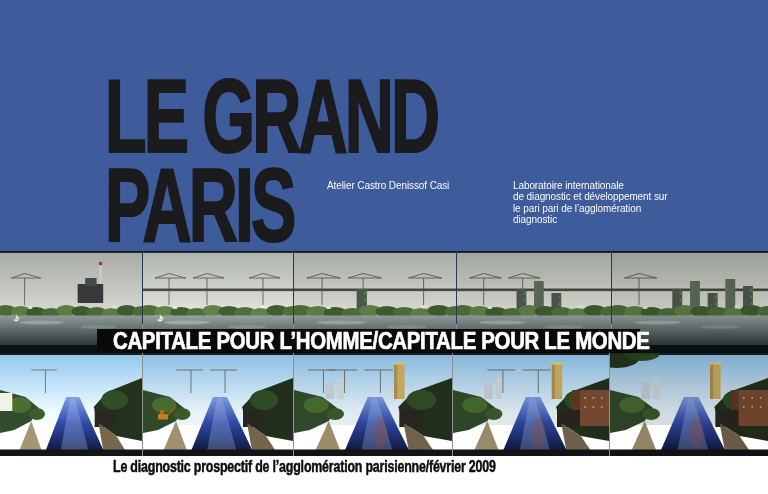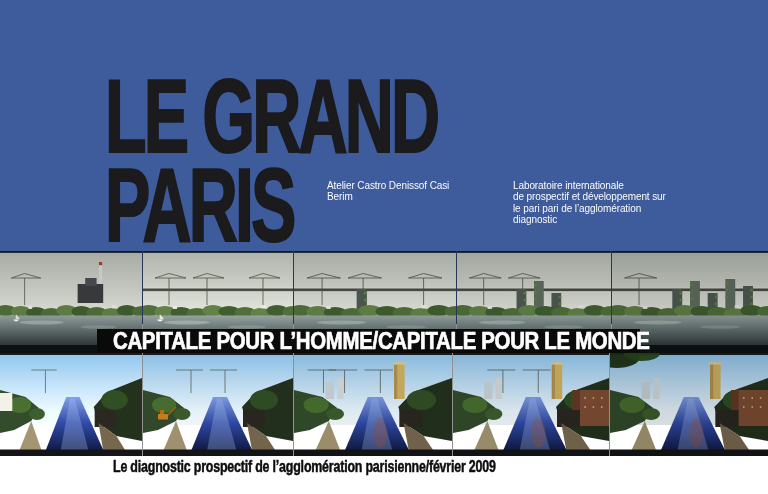--- a/index.html
+++ b/index.html
@@ -36,25 +36,24 @@
 </head>
 <body>
 
 <div class="canvas">
 
   <div class="cover" style="background: rgb(62, 91, 155);">
     <div class="title l1" style="color: rgb(27, 27, 29);">LE GRAND</div>
     <div class="title l2" style="color: rgb(27, 27, 29);">PARIS</div>
     <div class="credits left">
       <div>Atelier Castro Denissof Casi</div>
-      <div>Berim</div>
     </div>
     <div class="credits right">
       <div>Laboratoire internationale</div>
-      <div>de prospectif et développement sur</div>
+      <div>de diagnostic et développement sur</div>
       <div>le pari pari de l’agglomération</div>
       <div>diagnostic</div>
     </div>
   </div>
 
   <div class="strip strip1">
       <div class="panel" style="width: 142px; filter: brightness(1);">
         <svg viewBox="0 0 150 102" preserveAspectRatio="none">
           <defs>
             <linearGradient id="r0sky" x1="0" y1="0" x2="0" y2="1">

